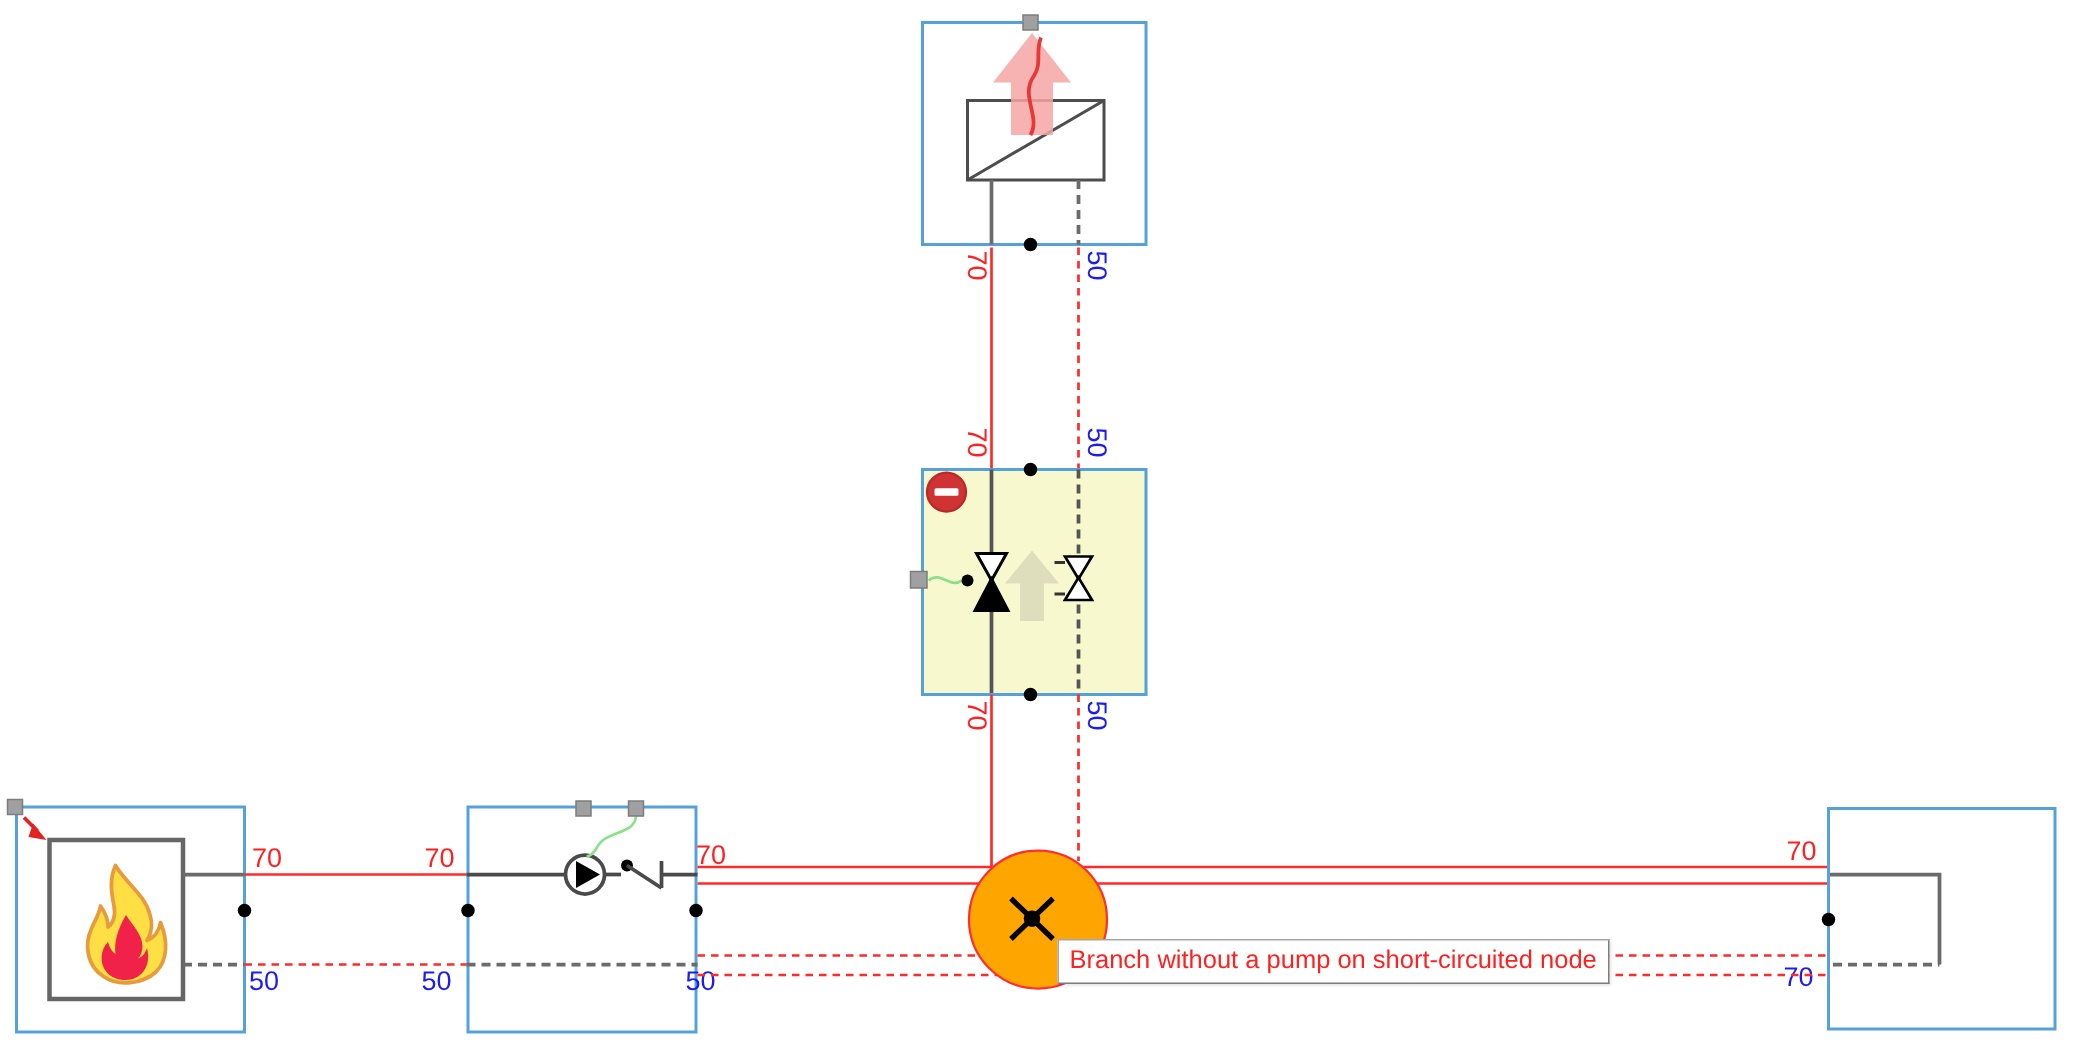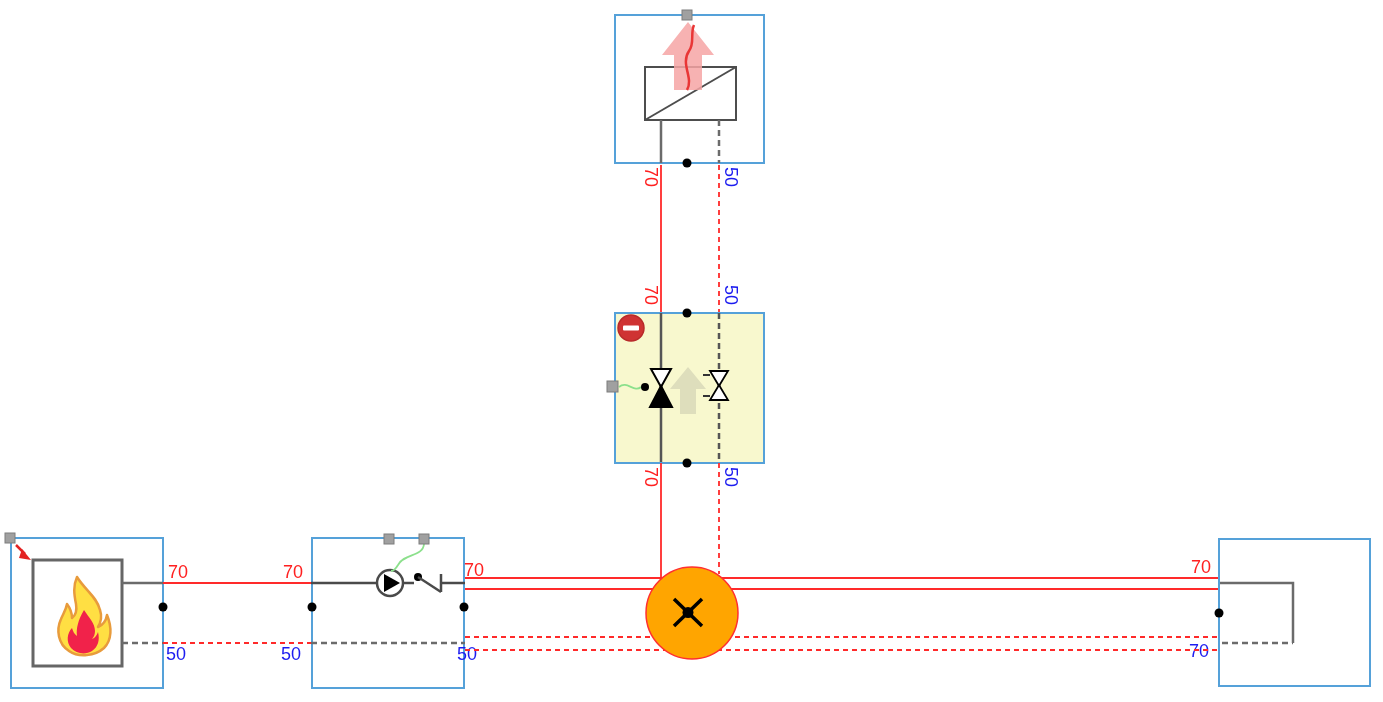--- a/index.html
+++ b/index.html
@@ -164,14 +164,15 @@
 
     <g fill="#a0a0a0" stroke="#7d7d7d" stroke-width="1">
       <rect x="682" y="10" width="10" height="10"></rect>
       <rect x="5" y="533" width="10" height="10"></rect>
       <rect x="384" y="534" width="10" height="10"></rect>
       <rect x="419" y="534" width="10" height="10"></rect>
       <rect x="607" y="381" width="11" height="11"></rect>
     </g>
   </svg>
 
+  <div class="tooltip">Branch without a pump on short-circuited node</div>
 
 </div>
 
 </body></html>

